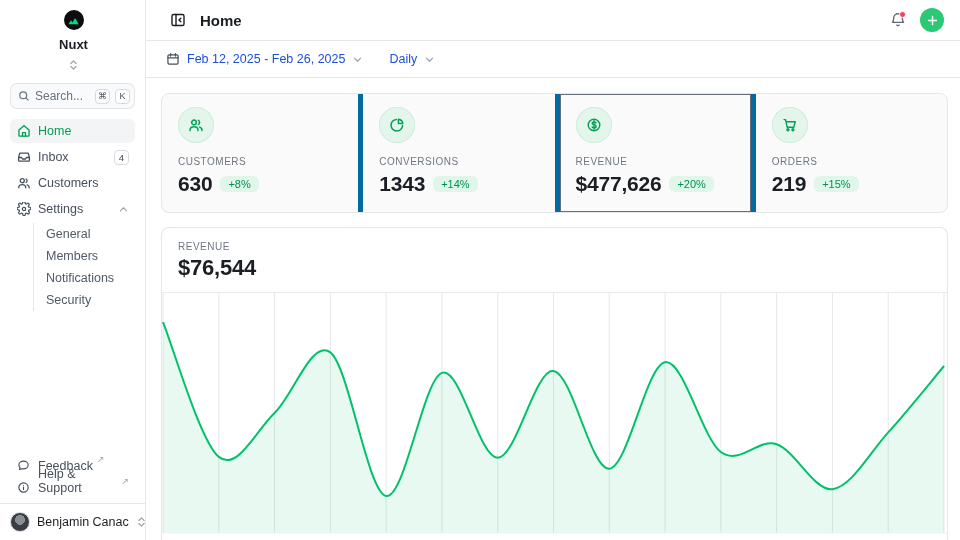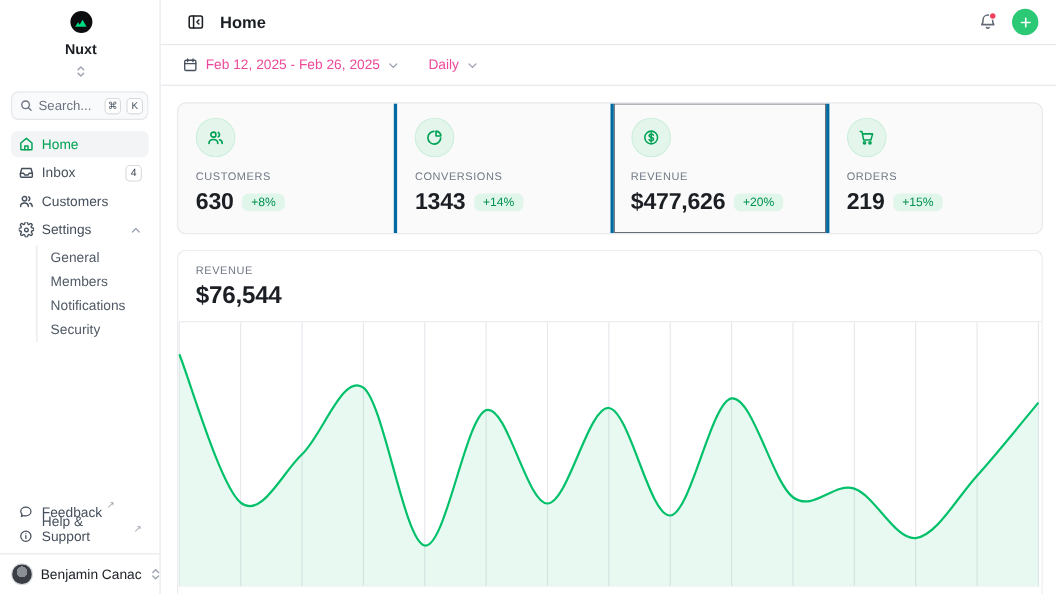--- a/index.html
+++ b/index.html
@@ -51,29 +51,29 @@
   .page-title { font-size:15px; font-weight:700; flex:1; }
   .icon-btn { color:#646b76; cursor:pointer; display:flex; align-items:center; justify-content:center;
     width:24px; height:24px; border-radius:6px; position:relative; }
   .dot { position:absolute; top:3px; right:4px; width:7px; height:7px; border-radius:50%;
     background:#f43f5e; border:1.5px solid #fff; }
   .plus-btn { width:24px; height:24px; border-radius:50%; background:#2bc876; color:#fff;
     display:flex; align-items:center; justify-content:center; cursor:pointer; border:none; }
   .toolbar { height:37px; border-bottom:1px solid #e5e7eb; display:flex; align-items:center;
     padding:0 20px; gap:26px; }
   .tb-group { display:flex; align-items:center; gap:7px; font-size:12.5px; font-weight:500;
-    color:#ec4899; cursor:pointer; }
+    color:#1d4ed8; cursor:pointer; }
   .chev { color:#9ca3af; display:flex; }
 
   .content { padding:15px 12px 0 15px; }
 
   
   .stats { display:grid; grid-template-columns:repeat(4,1fr); border:1px solid #e5e7eb;
     border-radius:8px; background:#fafafa; overflow:hidden; }
-  .stat { padding:13px 16px 16px 16px; border-left:3px solid #0369a1; cursor:pointer; position:relative; }
+  .stat { padding:13px 16px 16px 16px; border-left:5px solid #0369a1; cursor:pointer; position:relative; }
   .stat:first-child { border-left:none; }
   .stat.selected { box-shadow:inset 0 0 0 1px #676d77; }
   .stat-ico { width:36px; height:36px; border-radius:50%; background:#e4f6ec;
     box-shadow:inset 0 0 0 1px #cdeedd; color:#00a155; display:flex; align-items:center;
     justify-content:center; }
   .stat-label { margin-top:13px; font-size:10px; letter-spacing:.05em; color:#707784; font-weight:500; }
   .stat-row { margin-top:5px; display:flex; align-items:center; gap:8px; }
   .stat-value { font-size:21px; font-weight:700; letter-spacing:-.01em; }
   .delta { font-size:11px; font-weight:500; color:#00914e; background:#e0f6eb;
     border-radius:6px; padding:2px 8px; }

